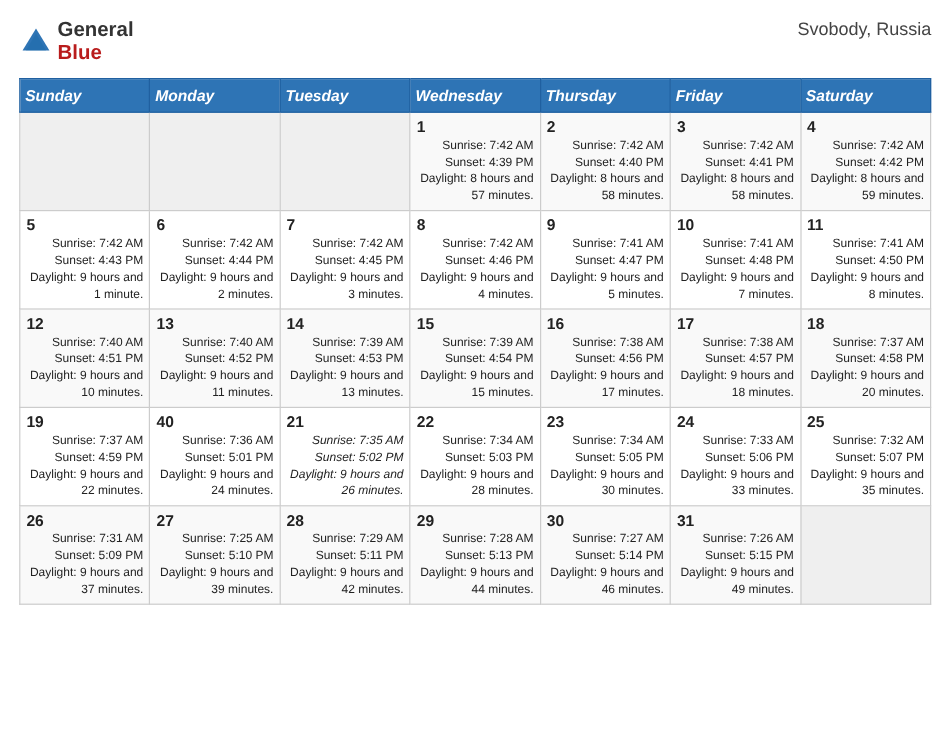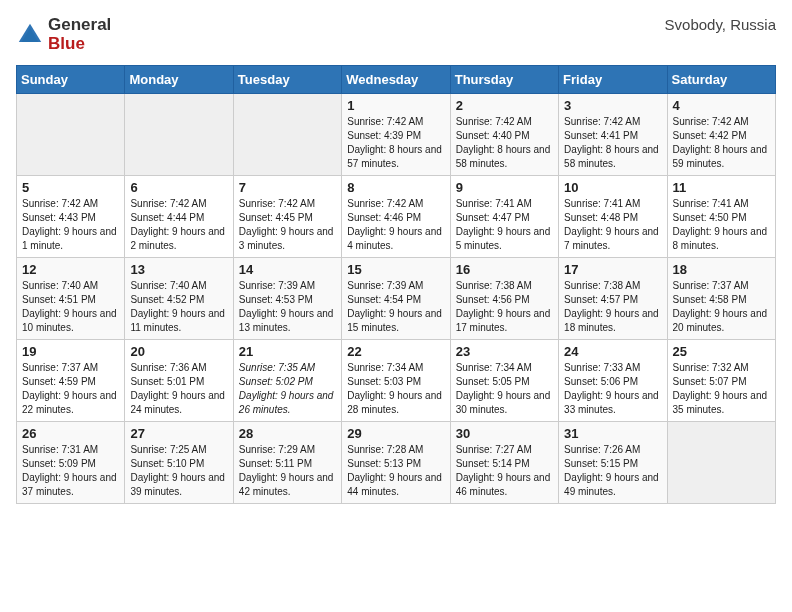--- a/index.html
+++ b/index.html
@@ -45,20 +45,21 @@
       border: 1px solid #ccc;
     }
     .calendar thead tr th {
       background-color: #2e74b5;
       color: #fff;
       font-size: 13px;
       font-weight: bold;
       padding: 6px 4px;
       text-align: left;
       border: 1px solid #2060a0;
+      font-style: italic;
     }
     .calendar tbody tr td {
       vertical-align: top;
       padding: 4px 5px;
       border: 1px solid #ccc;
       font-size: 10px;
       color: #222;
       min-width: 100px;
       min-height: 80px;
       background: #fff;
@@ -73,20 +74,21 @@
       font-size: 13px;
       font-weight: bold;
       color: #222;
       display: block;
       margin-bottom: 2px;
     }
     .day-info {
       font-size: 10px;
       line-height: 1.4;
       color: #222;
+      text-align: right;
     }
   </style>
 </head>
 <body>
 
 <div class="header">
   <div class="logo">
     <svg class="logo-icon" viewBox="0 0 40 40" xmlns="http://www.w3.org/2000/svg">
       <polygon points="20,4 36,30 4,30" fill="#2e74b5"></polygon>
       <polygon points="20,10 32,30 8,30" fill="#1a6aa8" opacity="0.4"></polygon>
@@ -232,21 +234,21 @@
         </td>
       </tr>
       <tr>
         <td>
           <span class="day-number">19</span>
           <div class="day-info" style="white-space: pre-line;">Sunrise: 7:37 AM
 Sunset: 4:59 PM
 Daylight: 9 hours and 22 minutes.</div>
         </td>
         <td>
-          <span class="day-number">20</span>
+          <span class="day-number">40</span>
           <div class="day-info" style="white-space: pre-line;">Sunrise: 7:36 AM
 Sunset: 5:01 PM
 Daylight: 9 hours and 24 minutes.</div>
         </td>
         <td>
           <span class="day-number">21</span>
           <div class="day-info" style="white-space: pre-line; font-style: italic;">Sunrise: 7:35 AM
 Sunset: 5:02 PM
 Daylight: 9 hours and 26 minutes.</div>
         </td>

